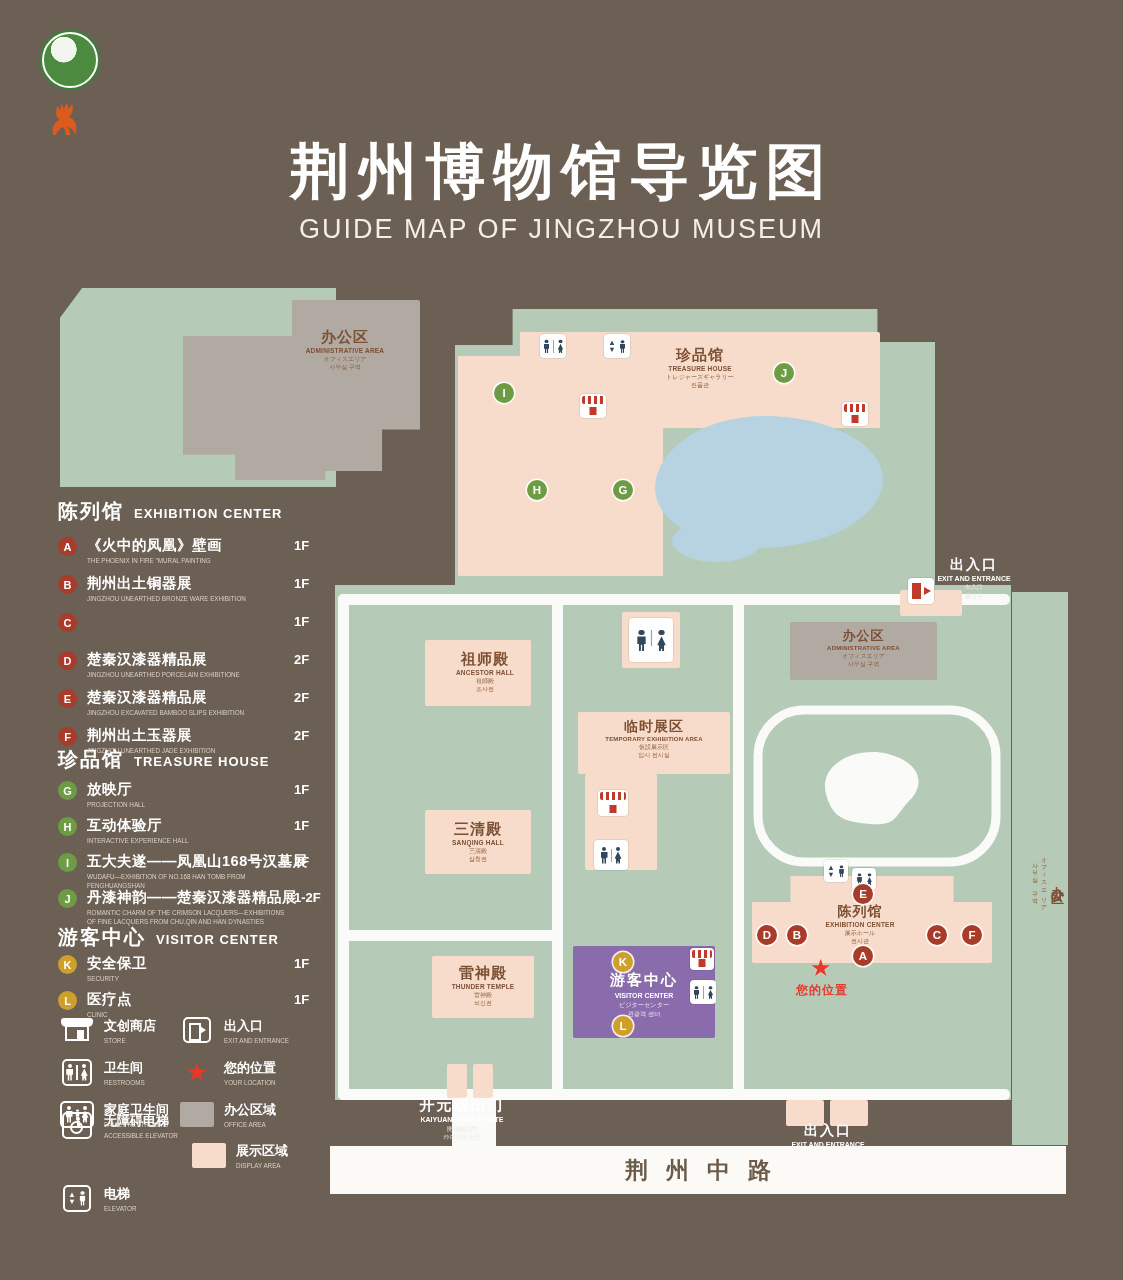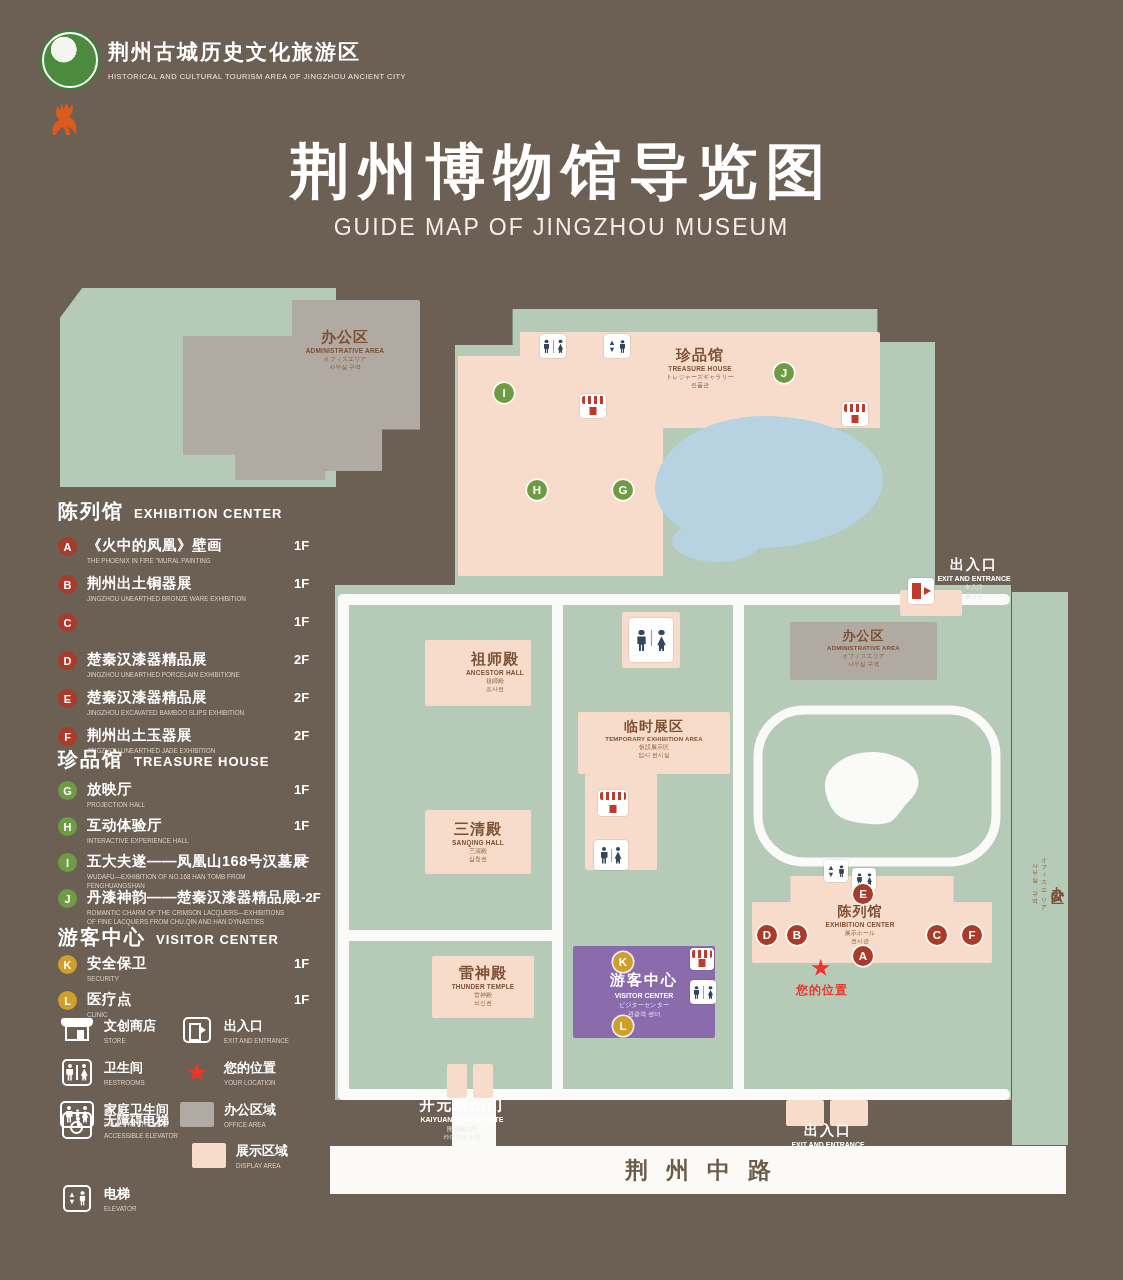--- a/index.html
+++ b/index.html
@@ -19,21 +19,21 @@
   background:radial-gradient(circle at 38% 30%, #f2f6ee 0 26%, #4c8a3f 27%);
   border:2.5px solid #fff;box-shadow:0 0 0 2.5px #3f7d3a}
 .tl-text{position:absolute;left:108px;top:38px}
 .tl-text .t{font-size:21px;font-weight:bold;letter-spacing:2px}
 .tl-text .s{font-size:7.5px;letter-spacing:.5px;margin-top:6px;color:#efe9e2}
 .ml-logo{position:absolute;left:44px;top:94px;width:40px;height:44px}
 .ml-text{position:absolute;left:92px;top:98px}
 .ml-text .t{font-size:19px;font-weight:bold;letter-spacing:3px}
 .ml-text .s{font-size:10.5px;font-weight:bold;letter-spacing:2px;margin-top:5px}
 .main-title{position:absolute;left:0;right:0;top:132px;text-align:center;font-size:60px;font-weight:bold;letter-spacing:8px}
-.main-sub{position:absolute;left:0;right:0;top:214px;text-align:center;font-size:23px;letter-spacing:2px;color:#f3eee8}
+.main-sub{position:absolute;left:0;right:0;top:214px;text-align:center;font-size:27px;letter-spacing:2px;color:#f3eee8}
 
 
 .leg-sec{position:absolute;left:58px;display:flex;align-items:baseline;gap:10px;color:#fff}
 .leg-sec .zh{font-size:20px;font-weight:bold;letter-spacing:2px}
 .leg-sec .en{font-size:13px;font-weight:bold;letter-spacing:1px}
 .leg-item{position:absolute;left:58px;width:276px;height:36px}
 .lc{width:19px;height:19px;border-radius:50%;display:inline-flex;align-items:center;justify-content:center;
     color:#fff;font-size:11px;font-weight:bold;flex:none}
 .red{background:#a93b2b}.grn{background:#6d9c44}.yel{background:#cf9f2b}
 .leg-item .lc{position:absolute;left:0;top:1px}
@@ -107,24 +107,20 @@
 .road .txt{font-size:23px;font-weight:bold;letter-spacing:18px;color:#6d5b4a;text-indent:18px}
 .loc-star{position:absolute;color:#e8372c;font-size:24px;line-height:1;text-shadow:0 0 2px rgba(255,255,255,.6)}
 .loc-txt{position:absolute;color:#e8372c;font-size:12px;font-weight:bold;text-align:center;letter-spacing:1px}
 </style>
 </head>
 <body>
 
 <div id="stage">
 
   <div class="tl-circle"></div>
-  <div class="tl-text">
-    <div class="t">荆州古城历史文化旅游区</div>
-    <div class="s">HISTORICAL AND CULTURAL TOURISM AREA OF JINGZHOU ANCIENT CITY</div>
-  </div>
 
   <svg class="ml-logo" viewBox="0 0 44 46">
     <path fill="#dd5a1d" d="M10 44c-2-8 1-14 7-17-4-4-5-9-2-15l3 5 1-8 3 6 3-7 2 7 4-5c2 6 0 11-4 14 7 2 10 8 8 20-3-6-6-9-9-9 2 3 3 6 3 9h-5c0-4-1-7-3-9-3 1-6 4-8 9z"></path>
   </svg>
 
   <div class="main-title">荆州博物馆导览图</div>
   <div class="main-sub">GUIDE MAP OF JINGZHOU MUSEUM</div>
 
   <div class="leg-sec" style="top:498px">
     <span class="zh">陈列馆</span>
@@ -416,21 +412,21 @@
   <div class="pink" style="left:622px;top:612px;width:58px;height:56px"></div>
   <div class="mbox" style="left:629px;top:618px;width:44px;height:44px">
     <span style="display:flex;gap:4px;transform:scale(1.25)">
         <span class="ps m"></span>
         <span class="divd"></span>
         <span class="ps w"></span>
       </span>
   </div>
 
   <div class="pink" style="left:425px;top:640px;width:106px;height:66px"></div>
-  <div class="bl" style="left:438px;top:650px;width:114px">
+  <div class="bl" style="left:428px;top:650px;width:114px">
     <div class="zh">祖师殿</div>
     <div class="en">ANCESTOR HALL</div>
     <div class="jp">祖師殿</div>
     <div class="kr">조사전</div>
   </div>
 
   <div class="pink" style="left:578px;top:712px;width:152px;height:62px"></div>
   <div class="pink" style="left:585px;top:774px;width:72px;height:96px"></div>
   <div class="bl" style="left:580px;top:718px;width:148px">
     <div class="zh" style="font-size:14px">临时展区</div>

